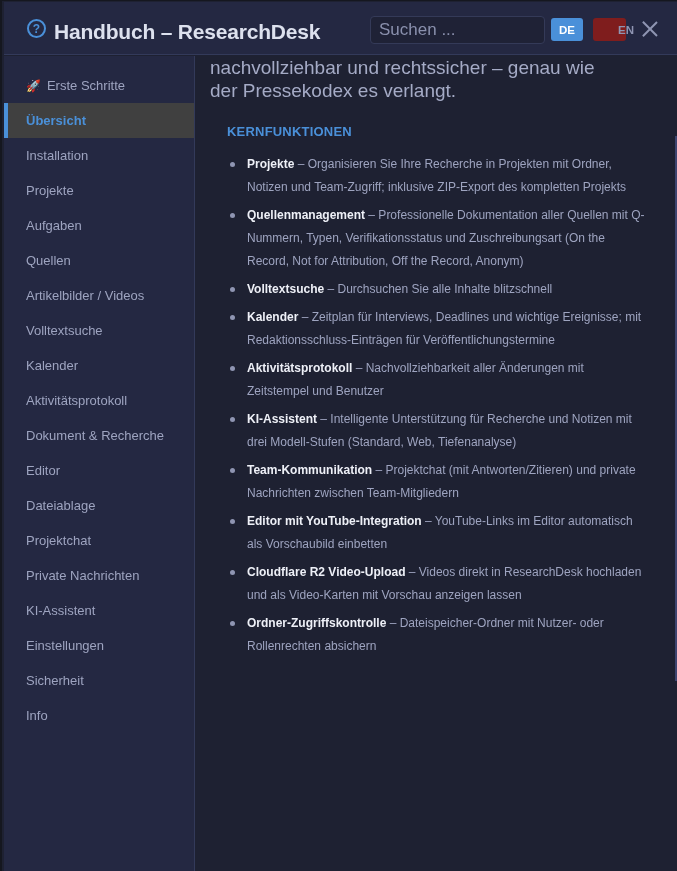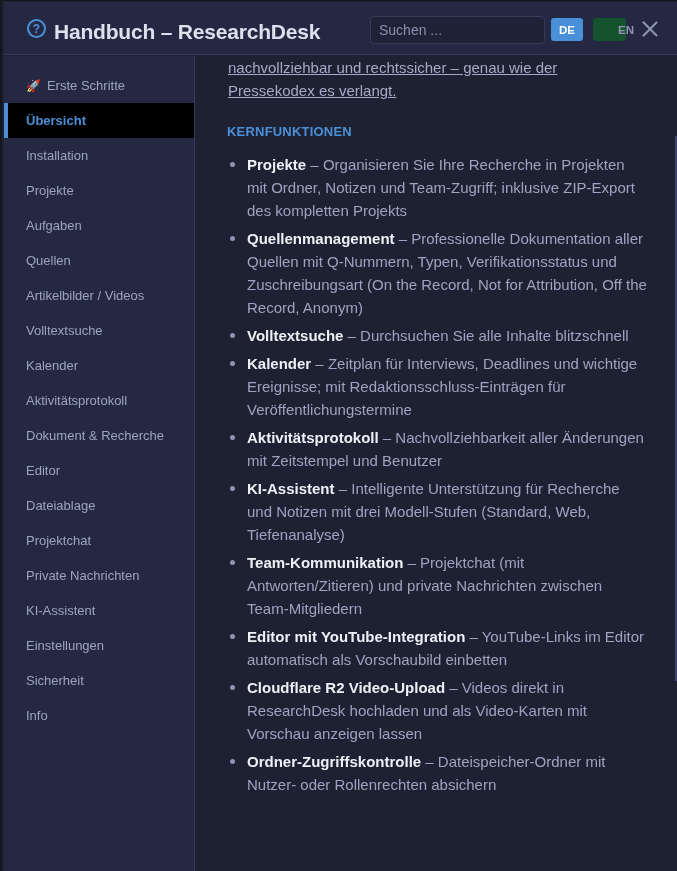--- a/index.html
+++ b/index.html
@@ -27,33 +27,33 @@
       display: flex; align-items: center; justify-content: center; line-height: 1;
     }
     .title {
       position: absolute; left: 50px; top: 18px;
       font-size: 21px; font-weight: bold; color: #dde1ee;
       letter-spacing: -0.2px;
     }
     .search {
       position: absolute; left: 366px; top: 14px; width: 175px; height: 28px;
       background: #1f2236; border: 1px solid #343a58; border-radius: 4px;
-      color: #c9cde0; font-size: 14px; padding: 0 8px;
+      color: #c9cde0; font-size: 17px; padding: 0 8px;
       font-family: "Liberation Sans", sans-serif; outline: none;
     }
     .search::placeholder { color: #8a90ad; }
     .lang-btn {
       position: absolute; top: 16px; height: 23px; width: 32px;
       border-radius: 3px; border: none;
       font-size: 11.5px; font-weight: bold;
       display: flex; align-items: center; justify-content: center;
       font-family: "Liberation Sans", sans-serif; cursor: pointer;
     }
     .lang-de { left: 547px; background: #4a90d9; color: #ffffff; }
-    .lang-en { left: 589px; background: #14532d; color: #8f95b2; padding-left: 33px; }
+    .lang-en { left: 589px; background: #7f1d1d; color: #8f95b2; padding-left: 33px; }
     .close-btn {
       position: absolute; left: 636px; top: 17px; width: 20px; height: 20px;
       cursor: pointer;
     }
     .close-btn::before, .close-btn::after {
       content: ""; position: absolute; left: 9px; top: 0; width: 1.6px; height: 20px;
       background: #8f95b2;
     }
     .close-btn::before { transform: rotate(45deg); }
     .close-btn::after { transform: rotate(-45deg); }
@@ -62,46 +62,46 @@
       position: absolute; left: 2px; top: 55px; width: 191px; bottom: 0;
       background: #242842;
       border-right: 1px solid #333a5a;
       padding-top: 12px;
     }
     .nav-item {
       position: relative; height: 35px; display: flex; align-items: center;
       padding-left: 22px; font-size: 13px; color: #9ea4c0; cursor: pointer;
     }
     .nav-item.active {
-      background: #000000; color: #4a90d9; font-weight: bold;
+      background: #404040; color: #4a90d9; font-weight: bold;
     }
     .nav-item.active::before {
       content: ""; position: absolute; left: 0; top: 0; bottom: 0; width: 4px;
       background: #4a90d9;
     }
     .rocket { font-size: 12px; margin-right: 6px; }
 
     .content {
       position: absolute; left: 194px; top: 55px; right: 0; bottom: 0;
       background: #1e2132; overflow: hidden;
     }
     .intro {
-      position: absolute; left: 32px; top: 0px; width: 410px;
-      font-size: 15px; line-height: 23px; color: #a5abc6; text-decoration: underline;
+      position: absolute; left: 14px; top: 0px; width: 410px;
+      font-size: 19px; line-height: 23px; color: #a5abc6;
     }
     .section-title {
       position: absolute; left: 31px; top: 68px;
       font-size: 13px; font-weight: bold; color: #4a90d9; letter-spacing: 0.2px;
     }
     .features {
       position: absolute; left: 31px; top: 97px; width: 420px; list-style: none;
     }
     .feature {
       position: relative; padding-left: 20px; margin-bottom: 5px;
-      font-size: 15px; line-height: 23px; color: #9ea4c0;
+      font-size: 12px; line-height: 23px; color: #9ea4c0;
     }
     .feature::before {
       content: ""; position: absolute; left: 3px; top: 9px; width: 5px; height: 5px;
       border-radius: 50%; background: #8f95b2;
     }
     .feature .name { color: #eef0f7; font-weight: bold; }
     .scrollbar-thumb {
       position: absolute; right: 0; top: 80px; width: 2px; height: 545px;
       background: #3e4570;
     }

